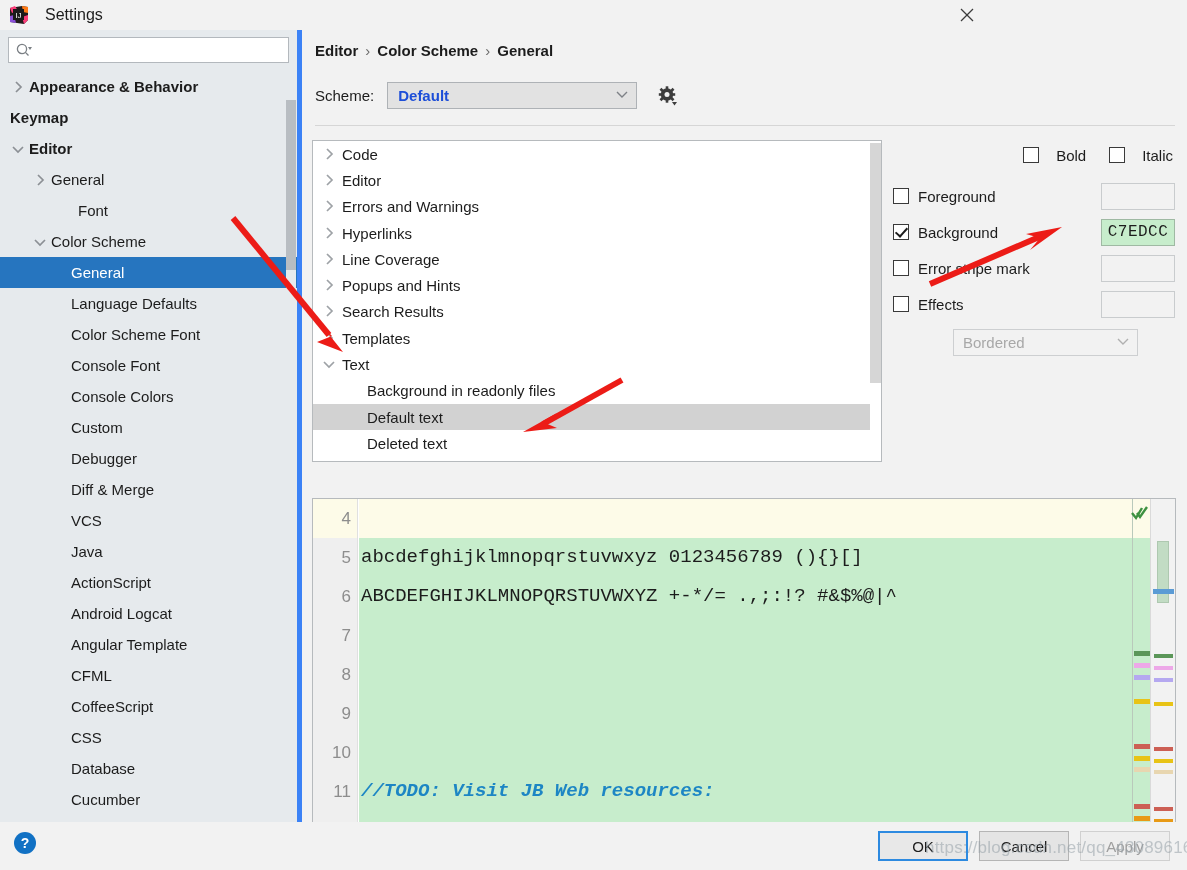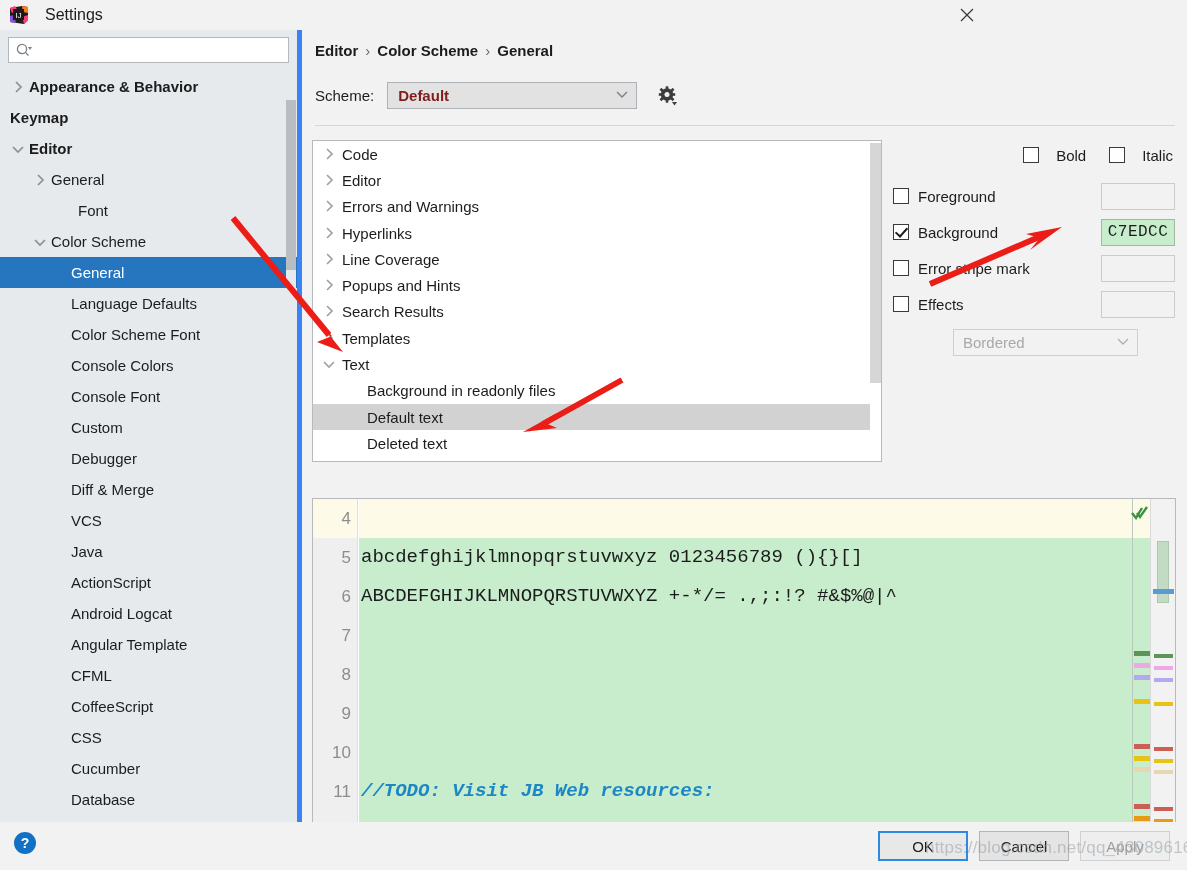--- a/index.html
+++ b/index.html
@@ -85,21 +85,21 @@
     position:absolute; left:12px; top:52px;
     display:flex; align-items:center;
   }
   #scheme-label { font-size:15px; margin-right:13px; }
   #scheme-select {
     width:250px; height:27px; background:#e2e2e2;
     border:1px solid #aeb2b6;
     display:flex; align-items:center;
     padding:0 6px 0 10px;
   }
-  #scheme-value { flex:1 1 auto; color:#7f1d1d; font-weight:bold; font-size:15px; }
+  #scheme-value { flex:1 1 auto; color:#1d4ed8; font-weight:bold; font-size:15px; }
   #gear-btn { margin-left:18px; width:26px; height:26px; display:flex; align-items:center; justify-content:center; cursor:pointer; }
 
   #sep-line {
     position:absolute; left:12px; top:95px; width:860px; height:1px;
     background:#d6d6d6;
   }
 
   
   #attr-panel {
     position:absolute; left:9px; top:110px; width:570px; height:322px;
@@ -289,26 +289,26 @@
       <div class="tnode ind2 sel">
         <span class="lbl">General</span>
       </div>
       <div class="tnode ind2">
         <span class="lbl">Language Defaults</span>
       </div>
       <div class="tnode ind2">
         <span class="lbl">Color Scheme Font</span>
       </div>
       <div class="tnode ind2">
+        <span class="lbl">Console Font</span>
+      </div>
+      <div class="tnode ind2">
         <span class="lbl">Console Colors</span>
       </div>
       <div class="tnode ind2">
-        <span class="lbl">Console Font</span>
-      </div>
-      <div class="tnode ind2">
         <span class="lbl">Custom</span>
       </div>
       <div class="tnode ind2">
         <span class="lbl">Debugger</span>
       </div>
       <div class="tnode ind2">
         <span class="lbl">Diff &amp; Merge</span>
       </div>
       <div class="tnode ind2">
         <span class="lbl">VCS</span>
@@ -328,24 +328,24 @@
       <div class="tnode ind2">
         <span class="lbl">CFML</span>
       </div>
       <div class="tnode ind2">
         <span class="lbl">CoffeeScript</span>
       </div>
       <div class="tnode ind2">
         <span class="lbl">CSS</span>
       </div>
       <div class="tnode ind2">
+        <span class="lbl">Database</span>
+      </div>
+      <div class="tnode ind2">
         <span class="lbl">Cucumber</span>
-      </div>
-      <div class="tnode ind2">
-        <span class="lbl">Database</span>
       </div>
     </div>
   <div id="sidebar-scrollbar"></div>
   <div id="sidebar-thumb"></div>
 </div>
 
 <div id="content">
 
   <div id="breadcrumb">
       <span>Editor</span>

